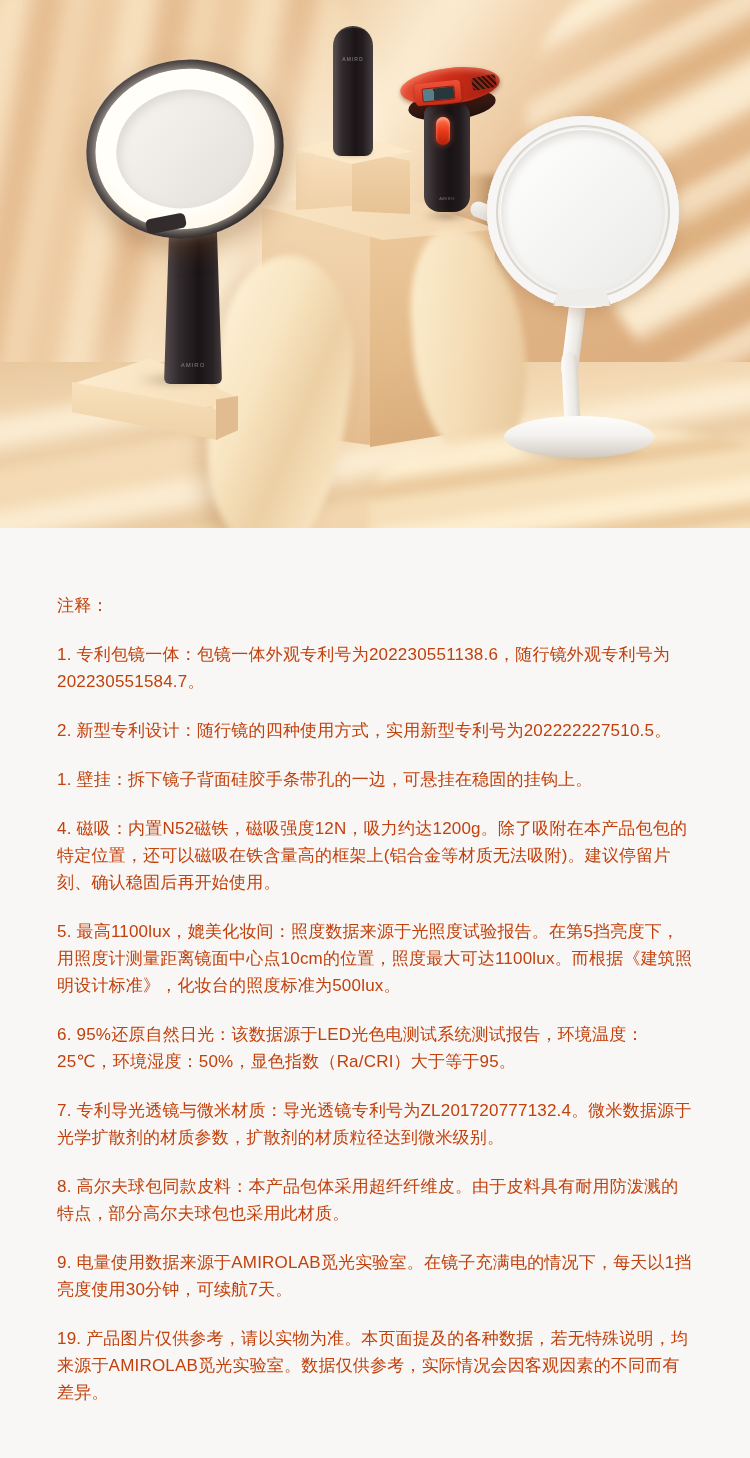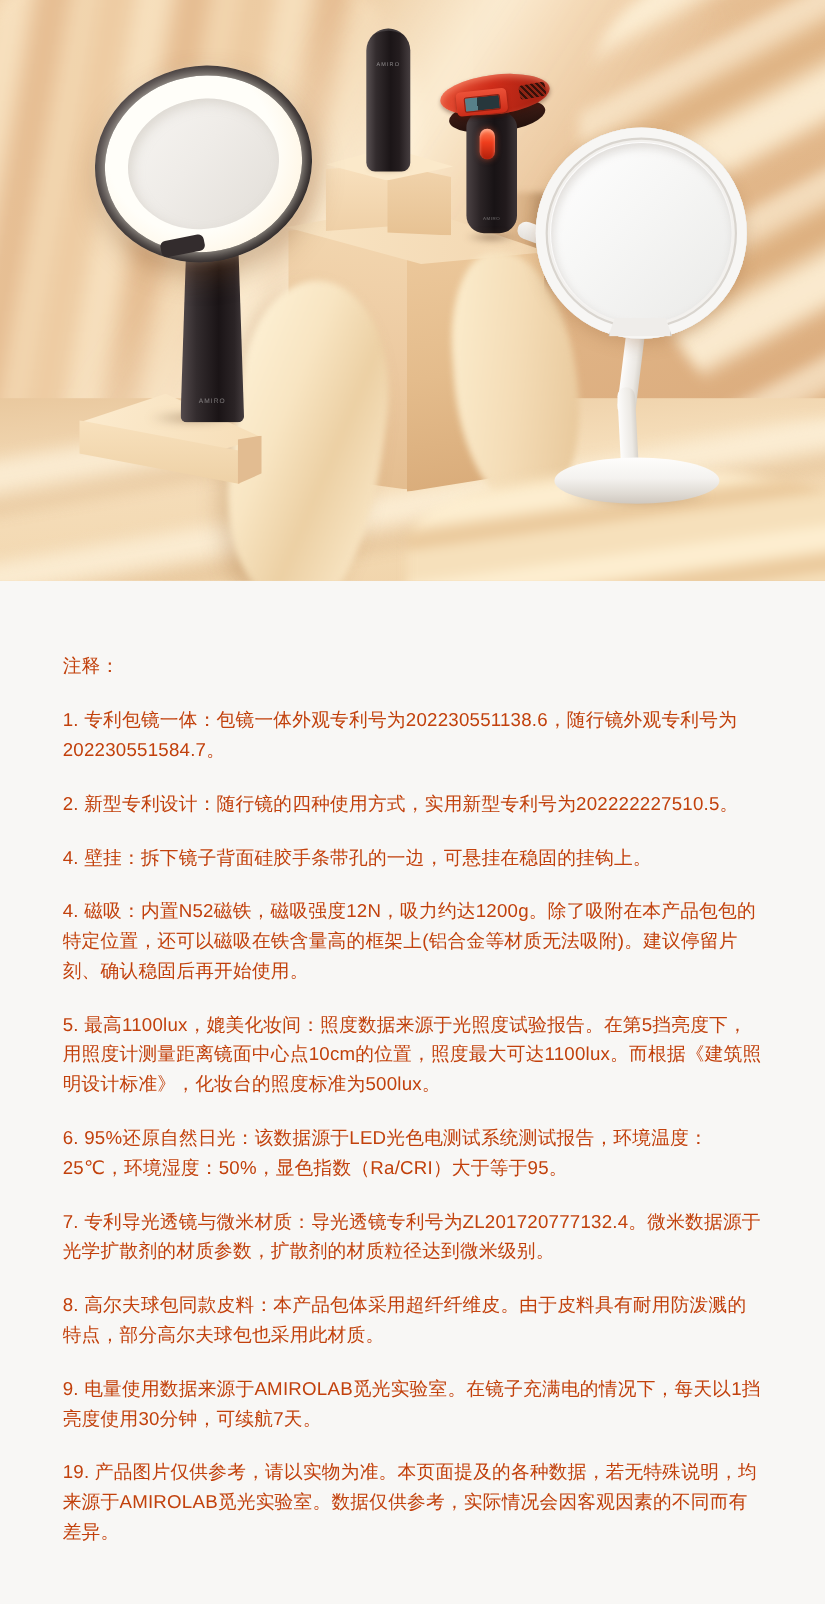--- a/index.html
+++ b/index.html
@@ -217,21 +217,21 @@
     <div class="abs wm-face">
       <div class="wm-glass"></div>
     </div>
     <div class="abs wm-hinge"></div>
   </div>
 
   <section class="notes">
     <p class="title">注释：</p>
     <p class="note">1. 专利包镜一体：包镜一体外观专利号为202230551138.6，随行镜外观专利号为202230551584.7。</p>
     <p class="note">2. 新型专利设计：随行镜的四种使用方式，实用新型专利号为202222227510.5。</p>
-    <p class="note">4. 壁挂：拆下镜子背面硅胶手条带孔的一边，可悬挂在稳固的挂钩上。</p>
+    <p class="note">1. 壁挂：拆下镜子背面硅胶手条带孔的一边，可悬挂在稳固的挂钩上。</p>
     <p class="note">4. 磁吸：内置N52磁铁，磁吸强度12N，吸力约达1200g。除了吸附在本产品包包的特定位置，还可以磁吸在铁含量高的框架上(铝合金等材质无法吸附)。建议停留片刻、确认稳固后再开始使用。</p>
     <p class="note">5. 最高1100lux，媲美化妆间：照度数据来源于光照度试验报告。在第5挡亮度下，用照度计测量距离镜面中心点10cm的位置，照度最大可达1100lux。而根据《建筑照明设计标准》，化妆台的照度标准为500lux。</p>
     <p class="note">6. 95%还原自然日光：该数据源于LED光色电测试系统测试报告，环境温度：25℃，环境湿度：50%，显色指数（Ra/CRI）大于等于95。</p>
     <p class="note">7. 专利导光透镜与微米材质：导光透镜专利号为ZL201720777132.4。微米数据源于光学扩散剂的材质参数，扩散剂的材质粒径达到微米级别。</p>
     <p class="note">8. 高尔夫球包同款皮料：本产品包体采用超纤纤维皮。由于皮料具有耐用防泼溅的特点，部分高尔夫球包也采用此材质。</p>
     <p class="note">9. 电量使用数据来源于AMIROLAB觅光实验室。在镜子充满电的情况下，每天以1挡亮度使用30分钟，可续航7天。</p>
     <p class="note">19. 产品图片仅供参考，请以实物为准。本页面提及的各种数据，若无特殊说明，均来源于AMIROLAB觅光实验室。数据仅供参考，实际情况会因客观因素的不同而有差异。</p>
   </section>
 
 </div>

